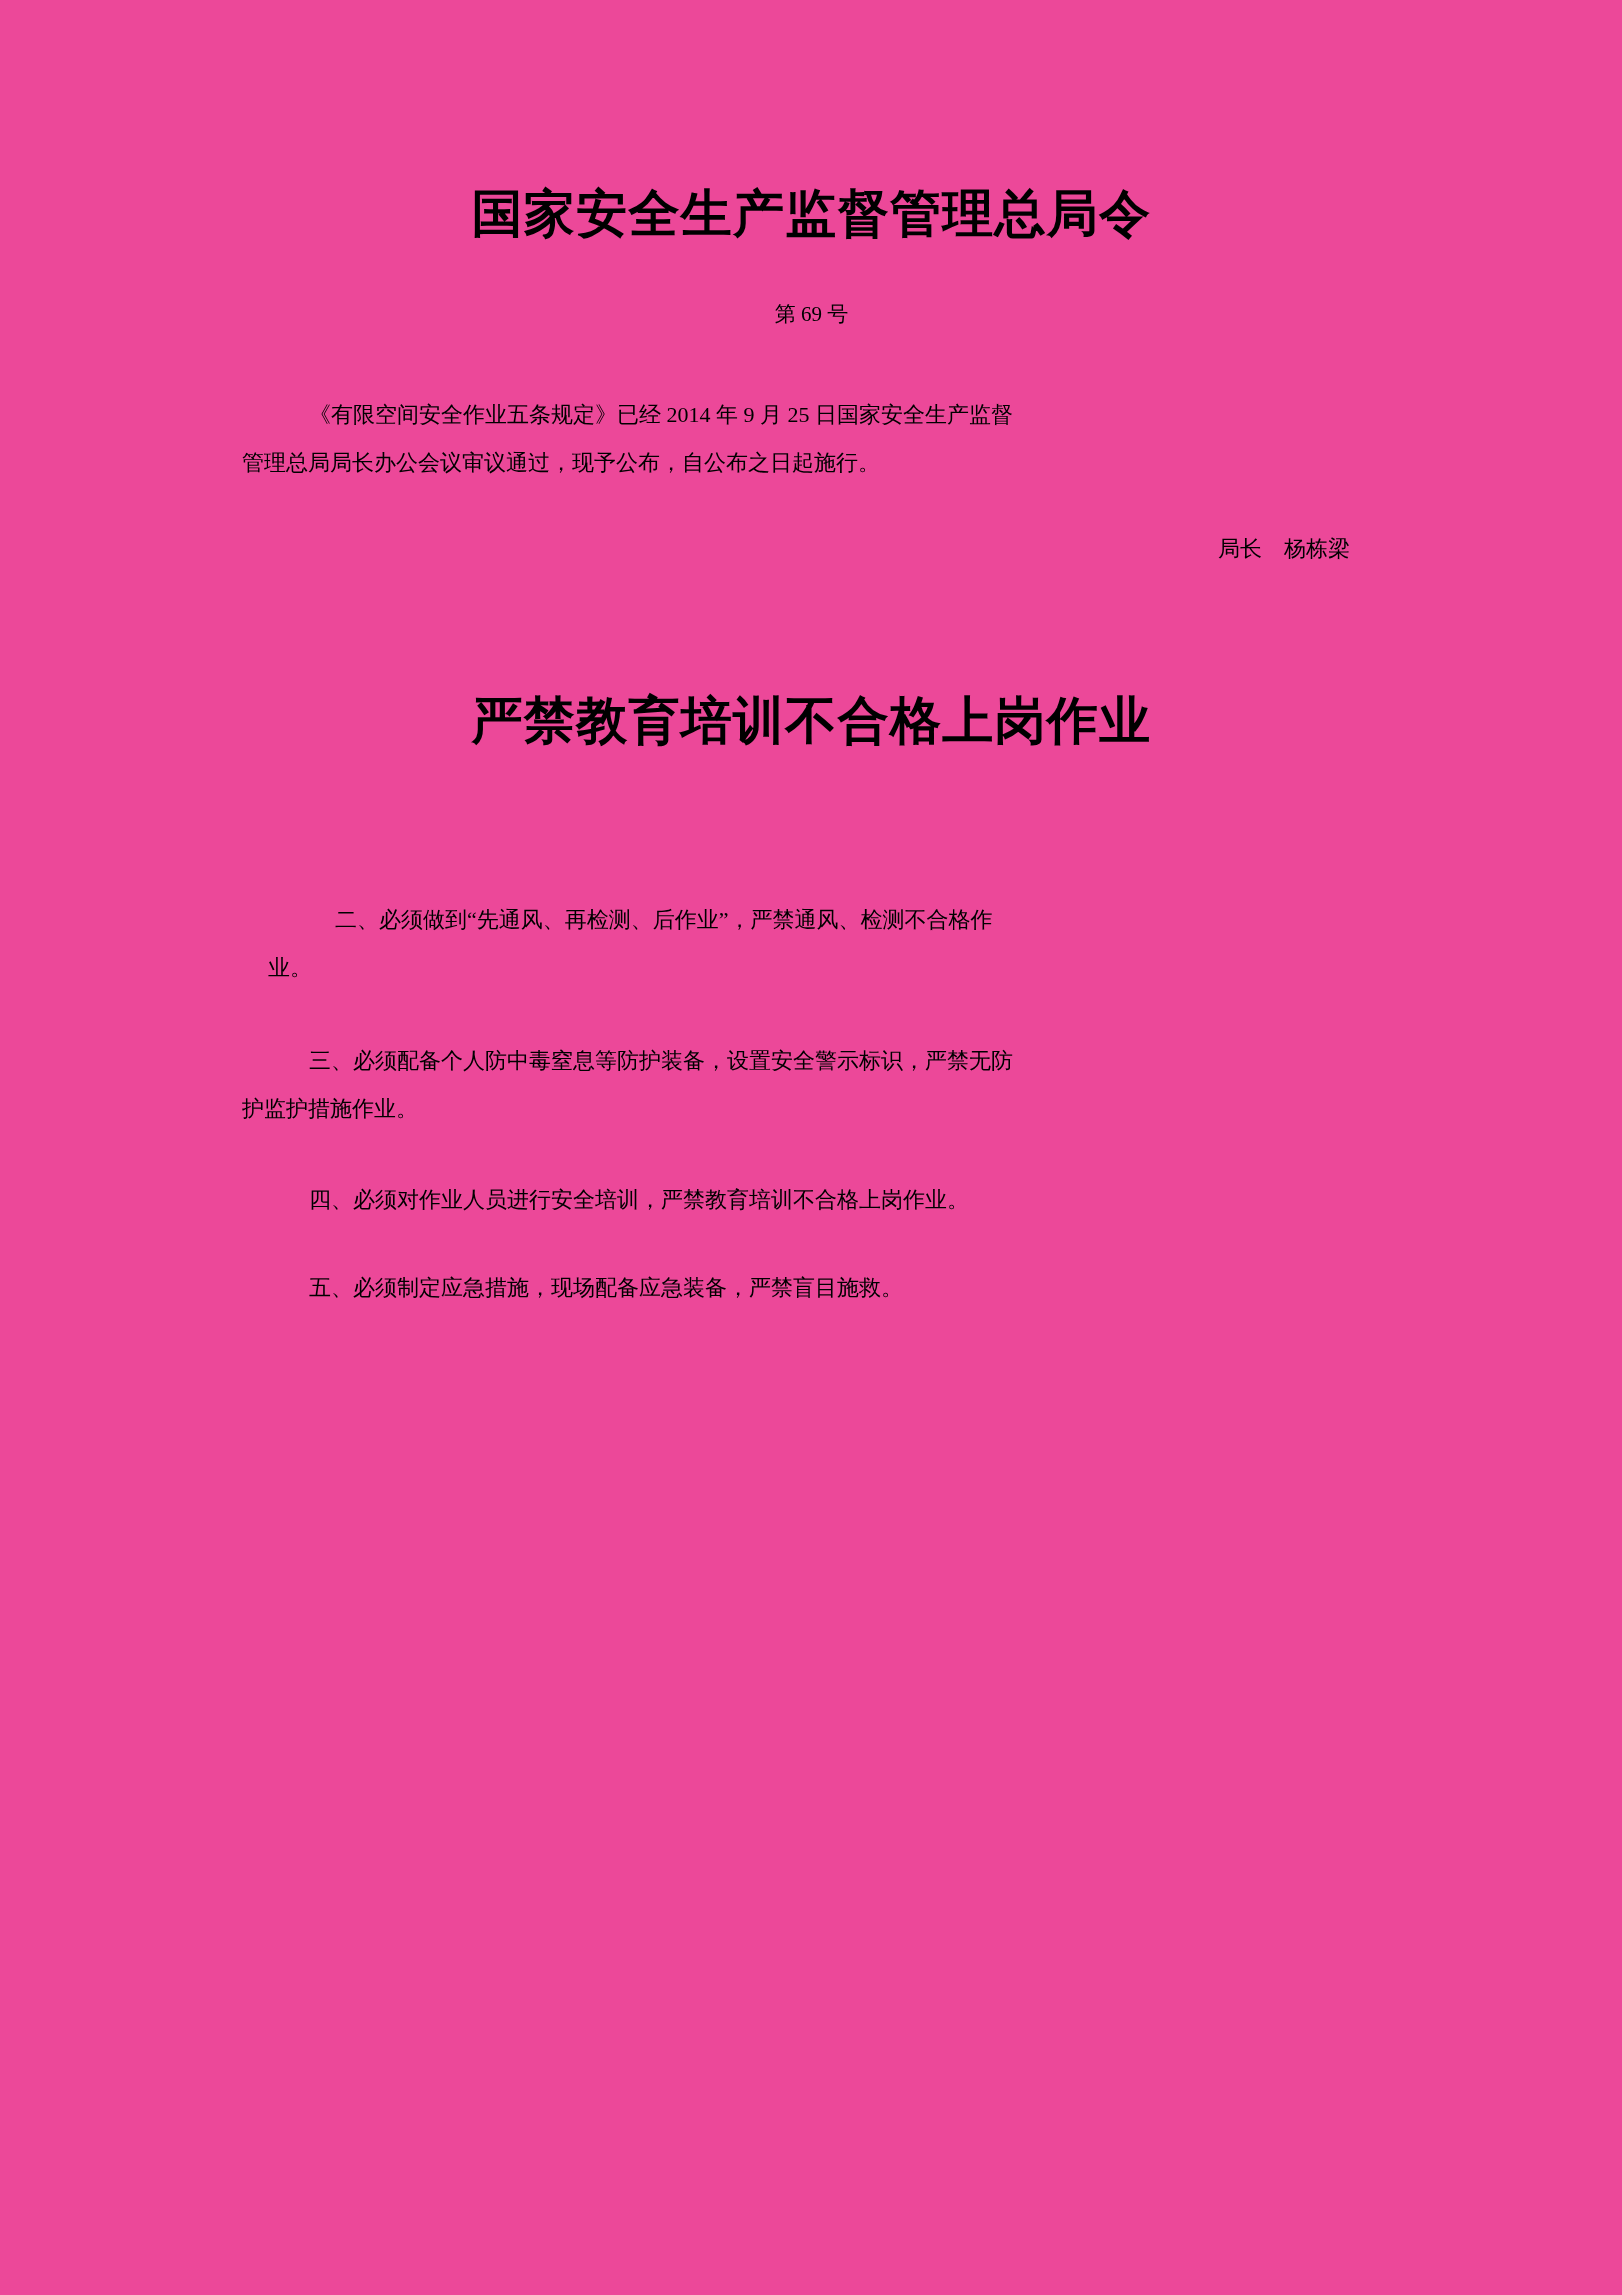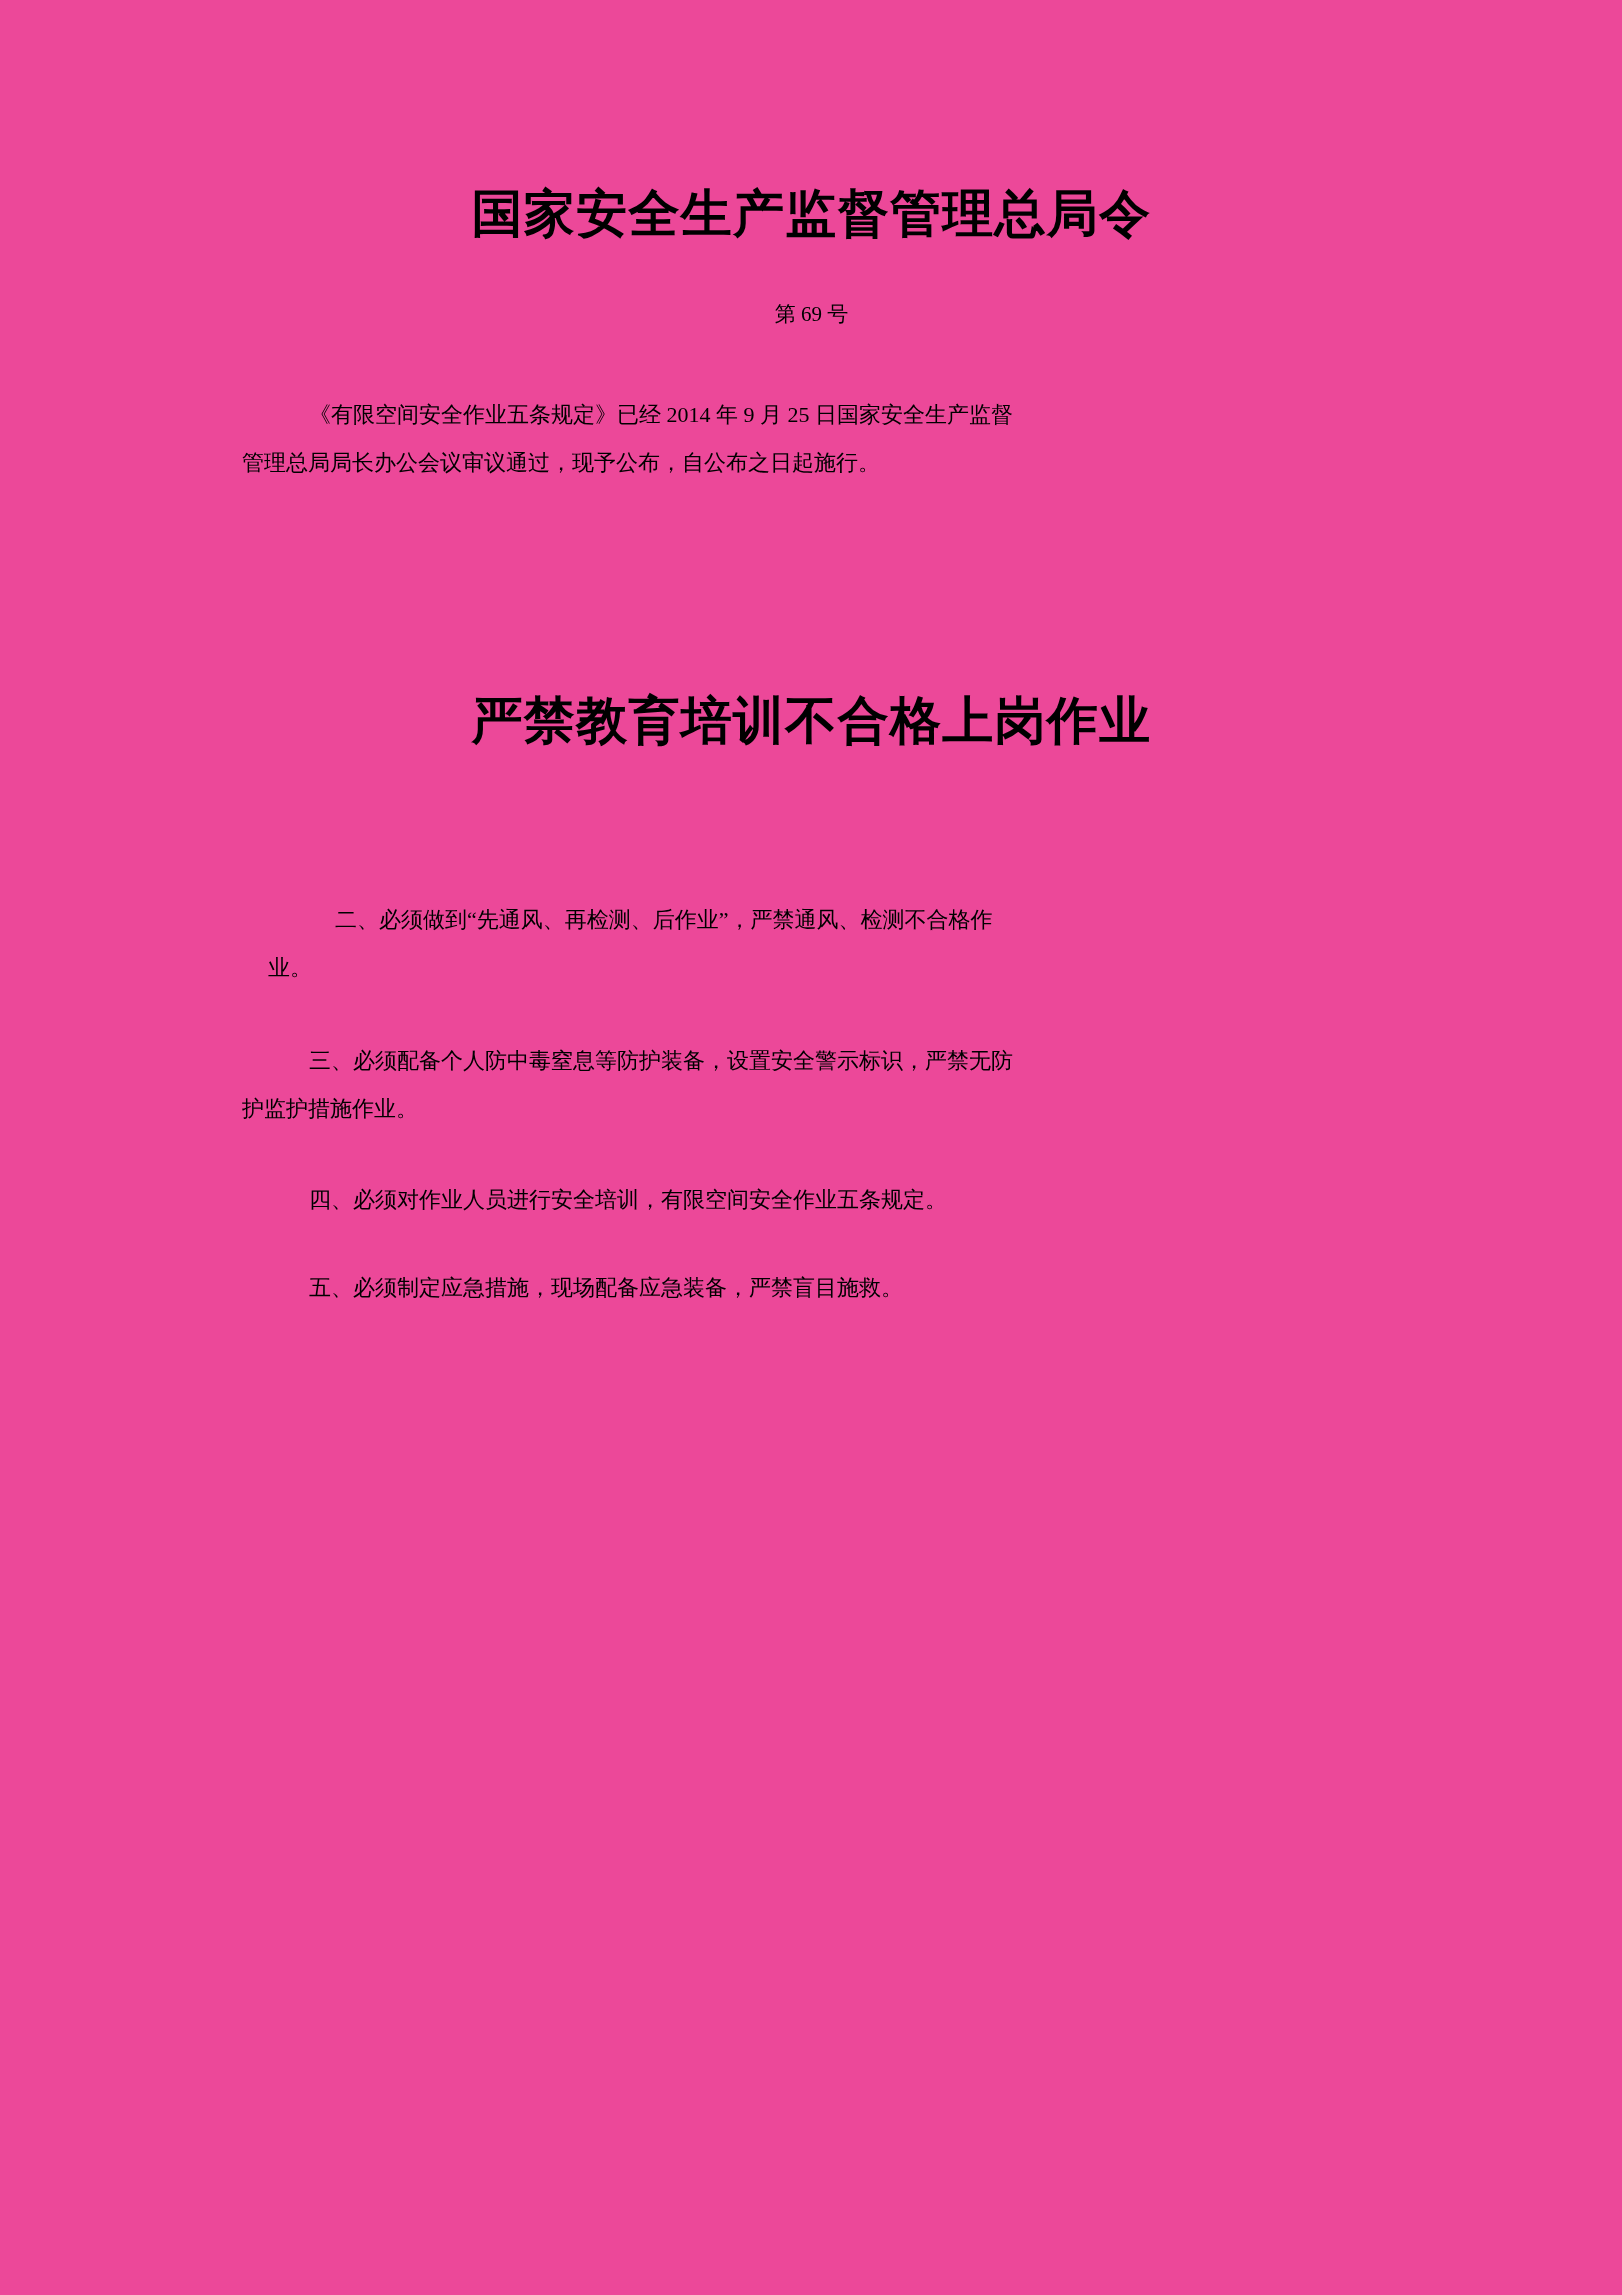--- a/index.html
+++ b/index.html
@@ -73,37 +73,38 @@
 
   <div class="block doc-title">国家安全生产监督管理总局令</div>
 
   <div class="block doc-number">第 69 号</div>
 
   <div class="block body-text preamble">
     <div class="line indent">《有限空间安全作业五条规定》已经 2014 年 9 月 25 日国家安全生产监督</div>
     <div class="line">管理总局局长办公会议审议通过，现予公布，自公布之日起施行。</div>
   </div>
 
+  <div class="block body-text signer">局长　杨栋梁</div>
 
 
   <div class="block reg-title">严禁教育培训不合格上岗作业</div>
 
 
   <div class="block body-text item-2">
     <div class="line indent">二、必须做到“先通风、再检测、后作业”，严禁通风、检测不合格作</div>
     <div class="line">业。</div>
   </div>
 
   <div class="block body-text item-3">
     <div class="line indent">三、必须配备个人防中毒窒息等防护装备，设置安全警示标识，严禁无防</div>
     <div class="line">护监护措施作业。</div>
   </div>
 
   <div class="block body-text item-4">
-    <div class="line indent">四、必须对作业人员进行安全培训，有限空间安全作业五条规定。</div>
+    <div class="line indent">四、必须对作业人员进行安全培训，严禁教育培训不合格上岗作业。</div>
   </div>
 
   <div class="block body-text item-5">
     <div class="line indent">五、必须制定应急措施，现场配备应急装备，严禁盲目施救。</div>
   </div>
 
 </div>
 
 
 </body></html>

